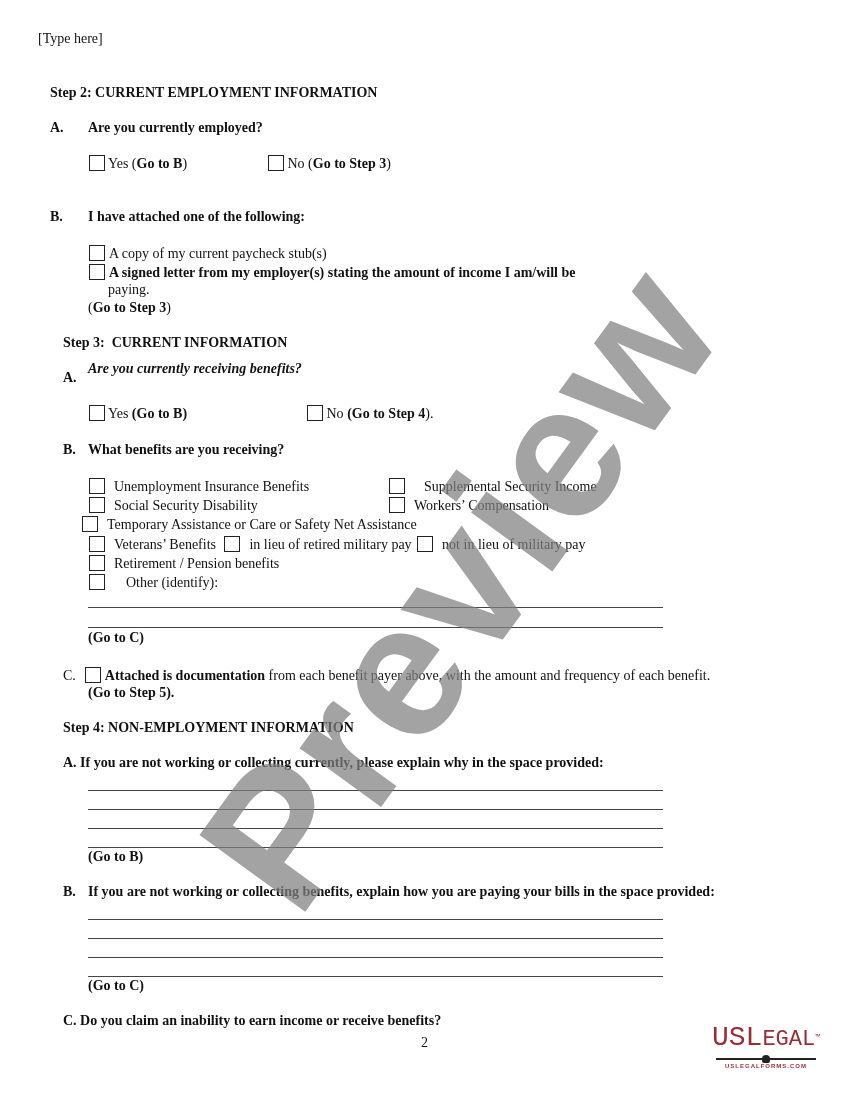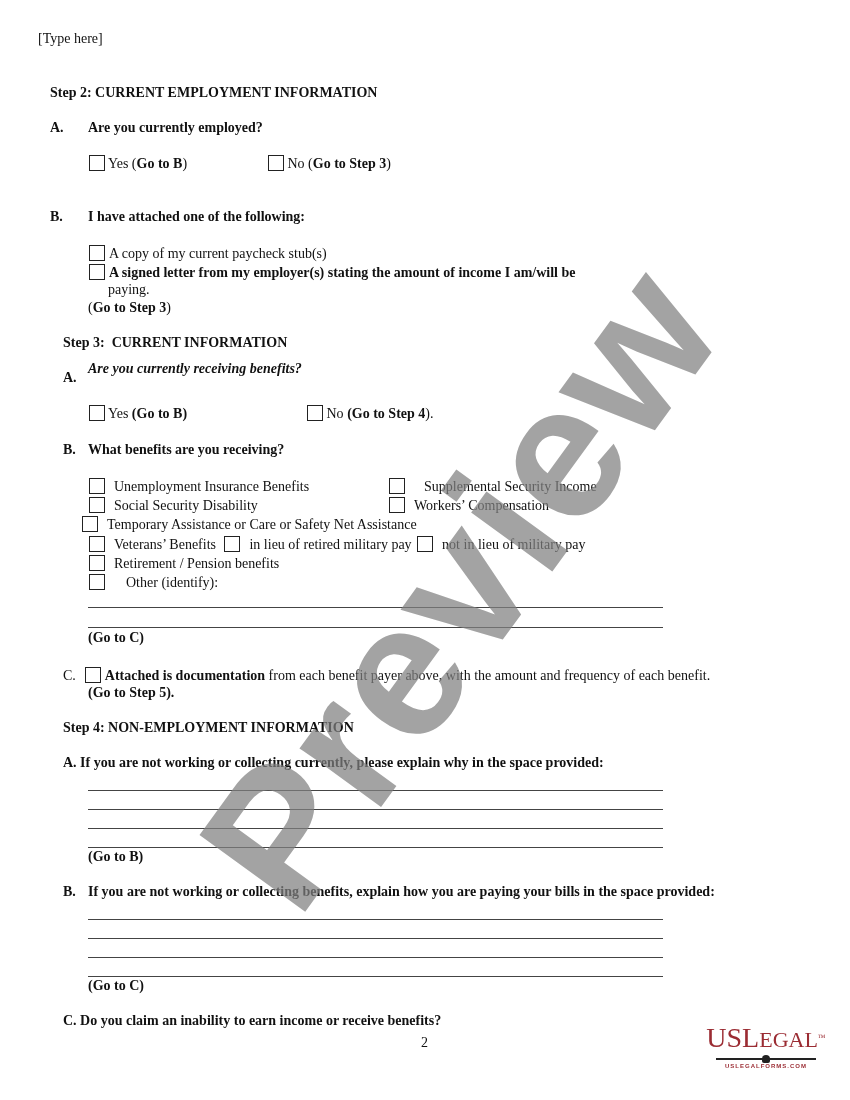--- a/index.html
+++ b/index.html
@@ -15,21 +15,21 @@
   }
   .line { position: absolute; height: 0; border-top: 1px solid #444; width: 575px; left: 88px; }
   .watermark {
     position: absolute; left: 100px; top: 505px; width: 700px; text-align: center;
     font-family: "Liberation Sans", sans-serif; font-weight: bold; font-size: 190px;
     color: rgba(128,128,128,0.72); transform: rotate(-54deg); transform-origin: center;
     line-height: 190px; letter-spacing: 2px; pointer-events: none;
   }
   .logo { position: absolute; left: 706px; top: 1024px; width: 120px; text-align: center; }
   .logo-main {
-    font-family: Liberation Serif, serif; font-size: 28px; color: #9b2c33;
+    font-family: Liberation Mono, monospace; font-size: 28px; color: #9b2c33;
     letter-spacing: 0px; line-height: 28px;
   }
   .logo-main .small { font-size: 22px; }
   .logo-tm { font-size: 8px; vertical-align: top; color: #9b2c33; }
   .logo-eagle { height: 8px; margin: 1px auto 0; width: 100px; position: relative; }
   .logo-eagle:before {
     content: ""; position: absolute; left: 0; right: 0; top: 3px; height: 2px; background: #222;
   }
   .logo-eagle:after {
     content: ""; position: absolute; left: 46px; top: 0; width: 8px; height: 8px; background: #222;

